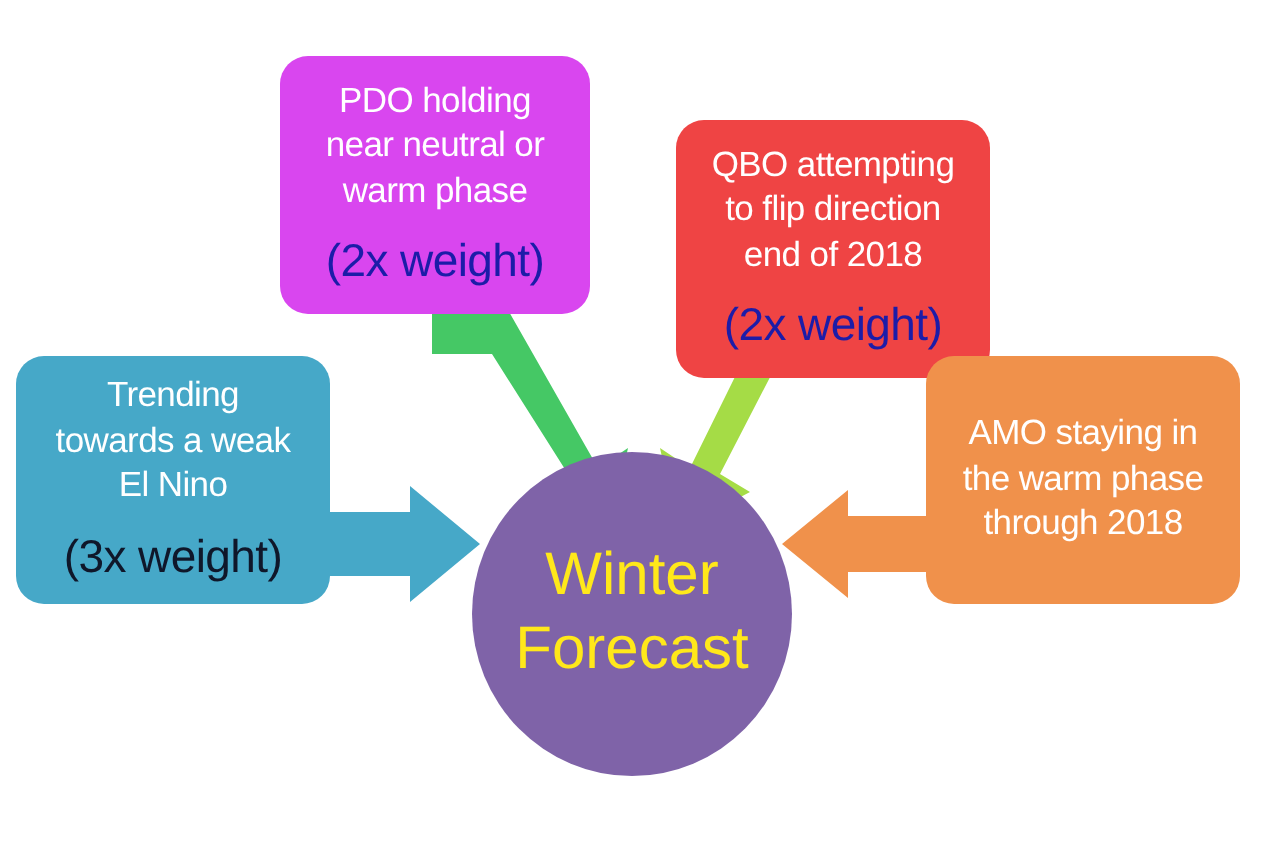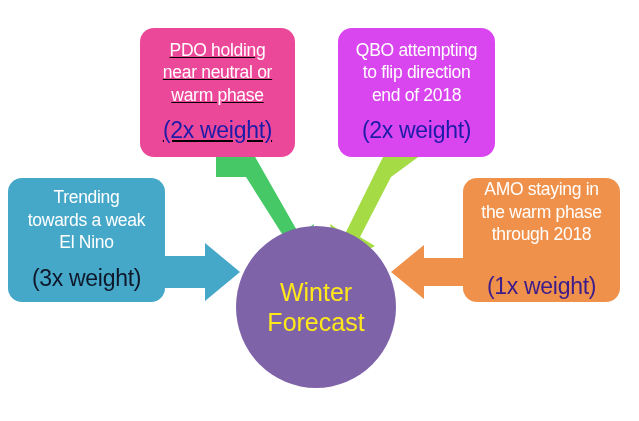--- a/index.html
+++ b/index.html
@@ -71,21 +71,21 @@
     width: 160px; height: 162px;
     border-radius: 50%;
     background: #7f63a8;
     display: flex;
     align-items: center;
     justify-content: center;
     text-align: center;
   }
   .center-label {
     color: #ffe81a;
-    font-size: 25px;
+    font-size: 30px;
     line-height: 1.22;
     white-space: pre-line;
   }
 </style>
 </head>
 <body>
 
 <div id="canvas">
 
   <svg class="arrow-layer" viewBox="0 0 639 421" width="639" height="421" xmlns="http://www.w3.org/2000/svg">
@@ -100,46 +100,45 @@
 
     <g>
       <polygon points="165,256 205,256 205,243 240,272 205,301 205,288 165,288" fill="#46a8c8"></polygon>
     </g>
 
     <g>
       <polygon points="463,258 424,258 424,245 391,272 424,299 424,286 463,286" fill="#f0914b"></polygon>
     </g>
   </svg>
 
-  <div class="node-box" id="box-pdo" style="background: #ec4899; text-decoration: underline;">
+  <div class="node-box" id="box-pdo" style="background: #d946ef;">
     <div class="node-title" style="color: rgb(255, 255, 255);">PDO holding
 near neutral or
 warm phase</div>
     <div class="node-weight" style="color: rgb(28, 28, 168);">(2x weight)</div>
   </div>
 
-  <div class="node-box" id="box-qbo" style="background: #d946ef;">
+  <div class="node-box" id="box-qbo" style="background: #ef4444; margin-top: 32px;">
     <div class="node-title" style="color: rgb(255, 255, 255);">QBO attempting
 to flip direction
 end of 2018</div>
     <div class="node-weight" style="color: rgb(28, 28, 168);">(2x weight)</div>
   </div>
 
   <div class="node-box" id="box-elnino" style="background: rgb(70, 168, 200);">
     <div class="node-title" style="color: rgb(255, 255, 255);">Trending
 towards a weak
 El Nino</div>
     <div class="node-weight" style="color: #0f172a;">(3x weight)</div>
   </div>
 
   <div class="node-box" id="box-amo" style="background: rgb(240, 145, 75);">
     <div class="node-title" style="color: rgb(255, 255, 255);">AMO staying in
 the warm phase
 through 2018</div>
-    <div class="node-weight" style="color: rgb(60, 28, 138);">(1x weight)</div>
   </div>
 
   <div id="center-circle" style="background: rgb(127, 99, 168);">
     <div class="center-label" style="color: rgb(255, 232, 26);">Winter
 Forecast</div>
   </div>
 
 </div>
 
 </body></html>

